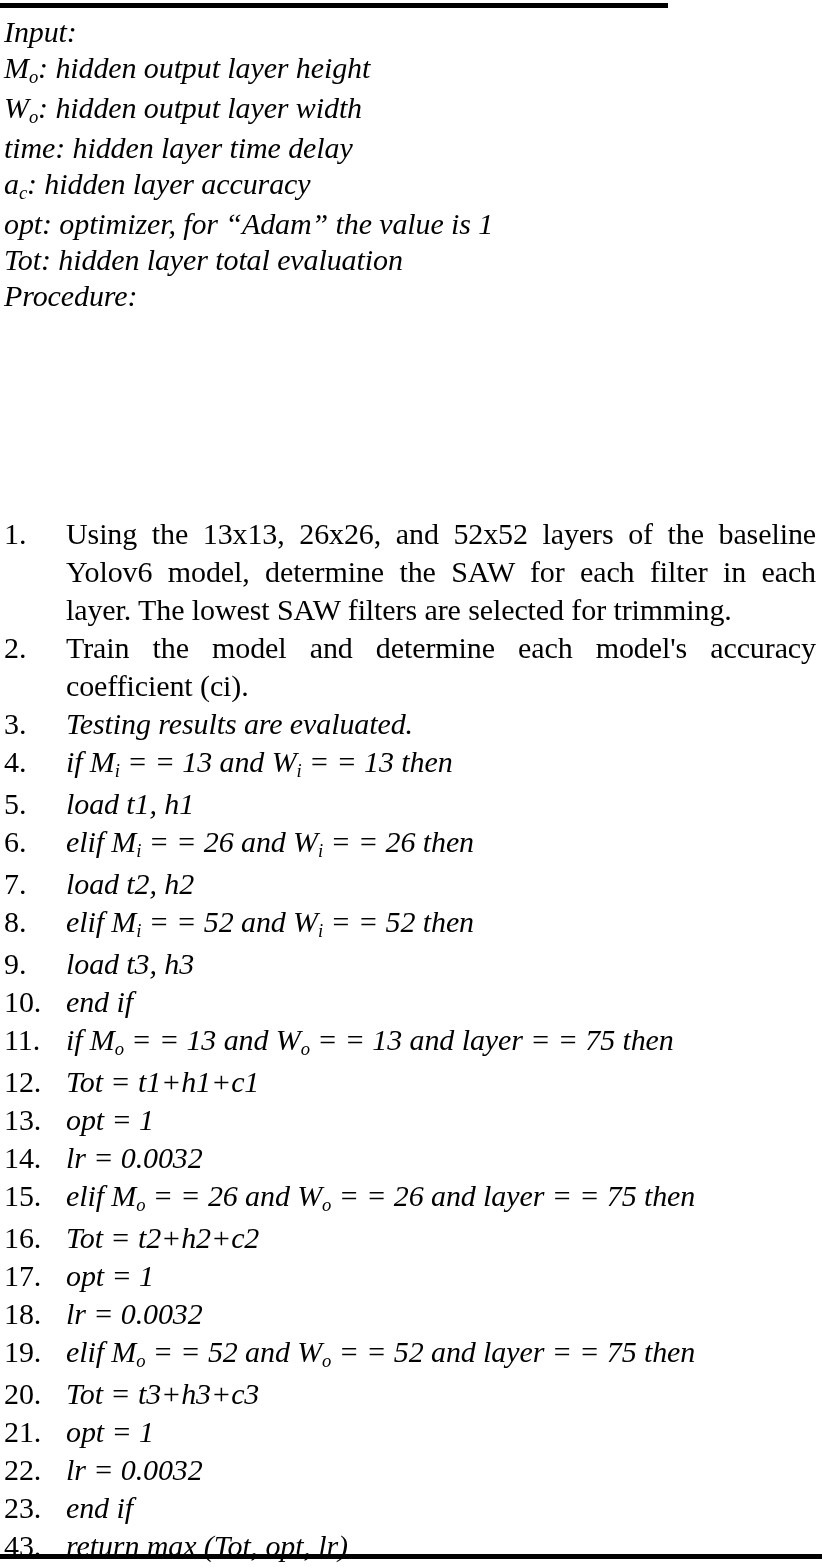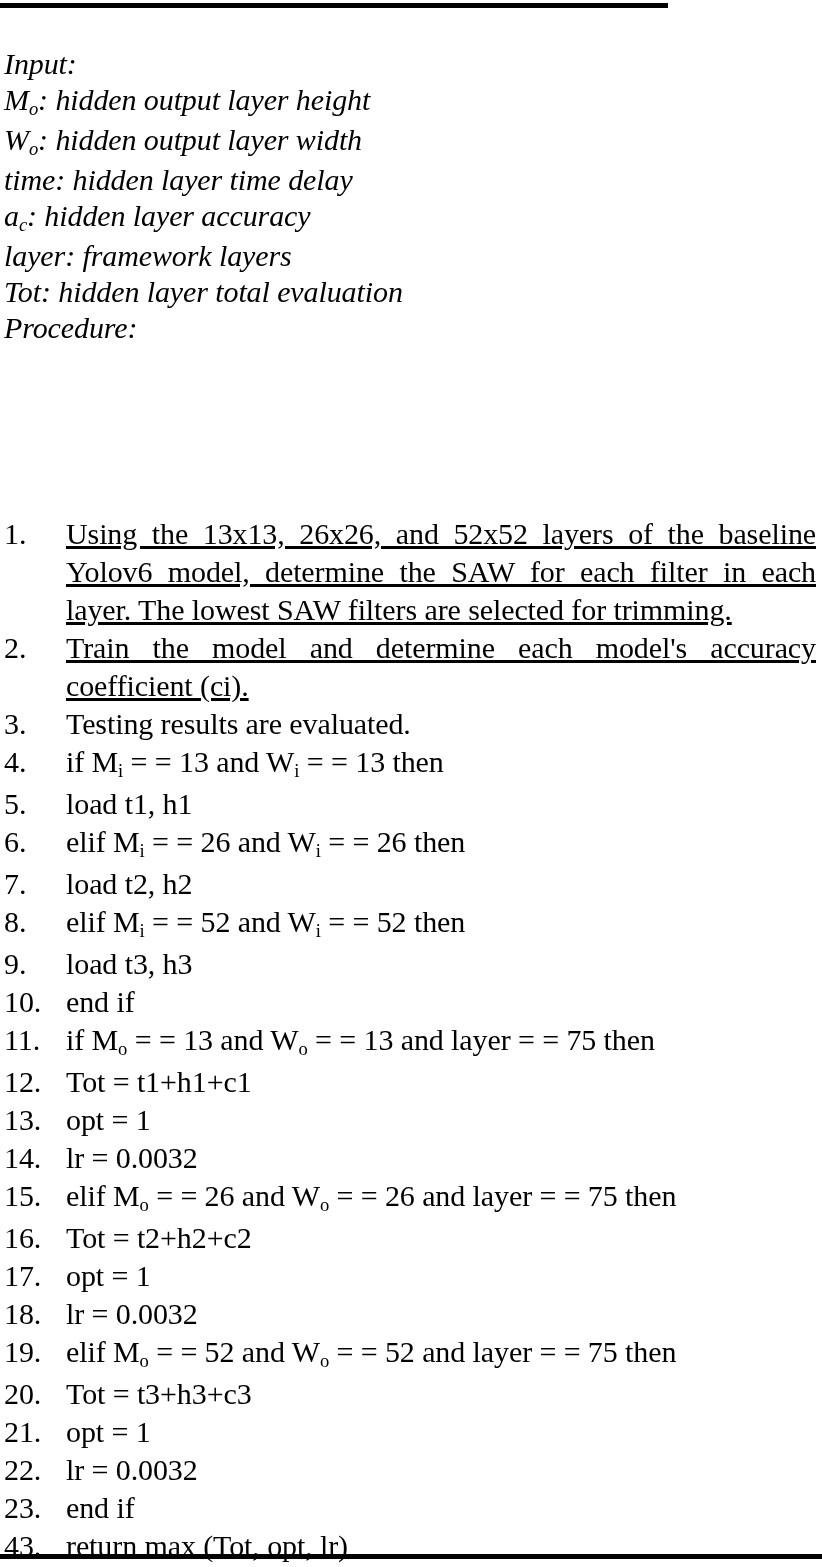--- a/index.html
+++ b/index.html
@@ -40,21 +40,20 @@
     width: 822px;
     height: 5px;
   }
 
   
   .decl-block {
     position: absolute;
     top: 14px;
     left: 4px;
     width: 810px;
-    margin-top: 32px;
   }
   .decl-line {
     font-style: italic;
     font-size: 30px;
     line-height: 36px;
     white-space: nowrap;
     letter-spacing: -0.1px;
   }
   .decl-line.gap-before {
     margin-top: 12px;
@@ -92,24 +91,24 @@
     line-height: 38px;
   }
   .step-text {
     display: block;
     font-size: 30px;
     line-height: 38px;
   }
   .step.justify .step-text {
     text-align: justify;
     text-align-last: left;
-    text-decoration: underline;
   }
   .step.nowrap .step-text {
     white-space: nowrap;
+    font-style: italic;
   }
   .step-text sub {
     font-size: 0.62em;
     vertical-align: baseline;
     position: relative;
     top: 0.28em;
   }
 </style>
 </head>
 <body>
@@ -117,21 +116,21 @@
 <div class="algo-box">
 
   <div class="rule rule-top"></div>
 
   <div class="decl-block">
       <div class="decl-line">Input:</div>
       <div class="decl-line">M<sub>o</sub>: hidden output layer height</div>
       <div class="decl-line">W<sub>o</sub>: hidden output layer width</div>
       <div class="decl-line">time: hidden layer time delay</div>
       <div class="decl-line">a<sub>c</sub>: hidden layer accuracy</div>
-      <div class="decl-line">layer: framework layers</div>
+      <div class="decl-line">opt: optimizer, for “Adam” the value is 1</div>
       <div class="decl-line">Tot: hidden layer total evaluation</div>
       <div class="decl-line">Procedure:</div>
     </div>
 
   <div class="steps">
       <div class="step justify">
         <span class="step-num">1.</span>
         <span class="step-text">Using the 13x13, 26x26, and 52x52 layers of the baseline Yolov6 model, determine the SAW for each filter in each layer. The lowest SAW filters are selected for trimming.</span>
       </div>
       <div class="step justify">

